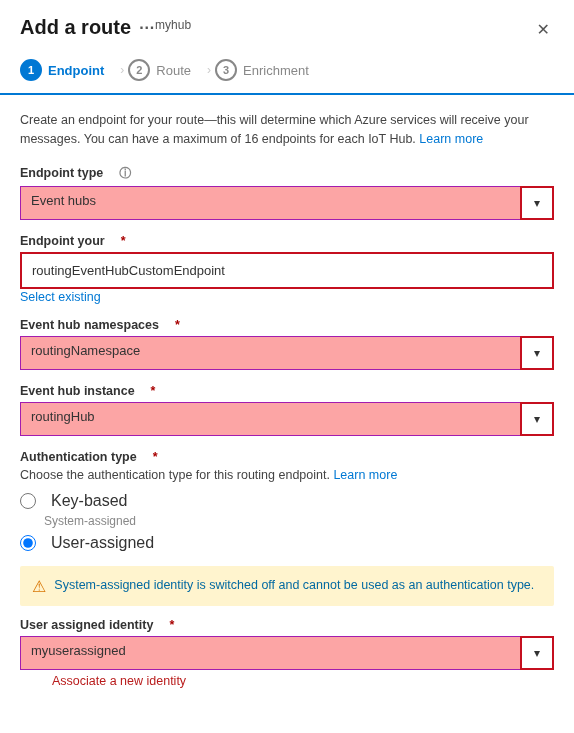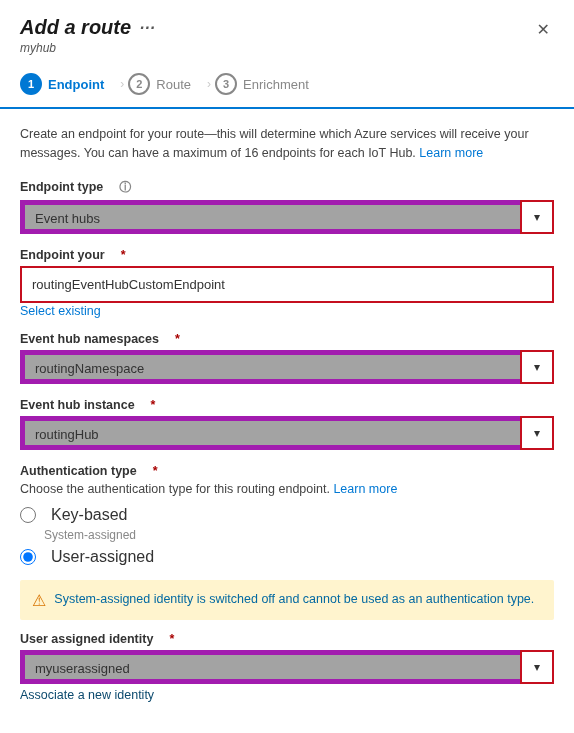--- a/index.html
+++ b/index.html
@@ -22,22 +22,21 @@
 
     .panel-header {
       display: flex;
       align-items: flex-start;
       justify-content: space-between;
       padding: 16px 20px 4px 20px;
     }
 
     .panel-title-group {
       display: flex;
-      flex-direction: column;
-      font-style: italic;
+      flex-direction: row;
     }
 
     .panel-title {
       font-size: 20px;
       font-weight: 600;
       color: #1a1a1a;
       display: flex;
       align-items: center;
       gap: 8px;
     }
@@ -151,25 +150,25 @@
       font-size: 12px;
       cursor: pointer;
     }
 
     .select-wrapper {
       position: relative;
     }
 
     .select-control {
       width: 100%;
-      border: 5px solid #a21caf;
+      border: 1px solid #a21caf;
       padding: 6px 36px 6px 10px;
       font-size: 13px;
       color: #333;
-      background: #a3a3a3;
+      background: #fca5a5;
       appearance: none;
       -webkit-appearance: none;
       cursor: pointer;
       height: 34px;
     }
 
     .dropdown-btn {
       position: absolute;
       right: 0;
       top: 0;
@@ -272,26 +271,27 @@
       margin-top: 1px;
     }
 
     .warning-text {
       font-size: 12.5px;
       color: #0369a1;
       line-height: 1.5;
     }
 
     .associate-link {
-      color: #0c4a6e;
+      color: #b91c1c;
       font-size: 12.5px;
       text-decoration: none;
       display: inline-block;
       margin-top: 4px;
       cursor: pointer;
+      margin-left: 32px;
     }
   </style>
 </head>
 <body>
 
 <div class="panel">
 
   <div class="panel-header">
     <div class="panel-title-group">
       <div class="panel-title">

